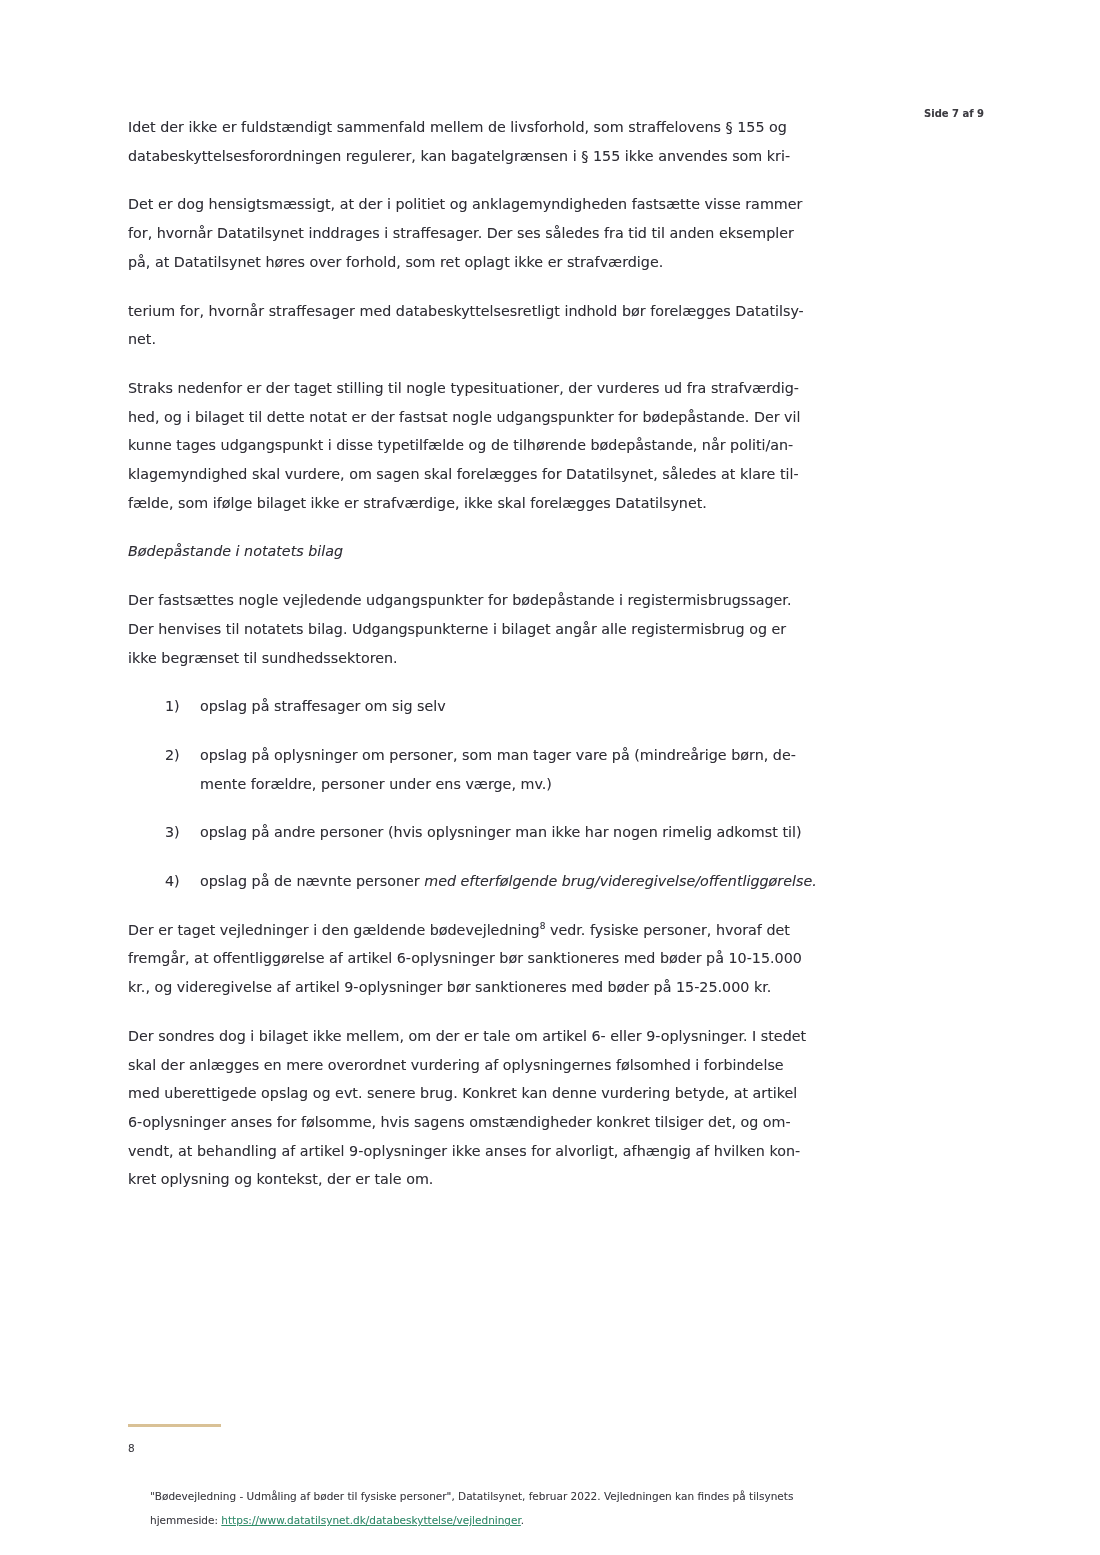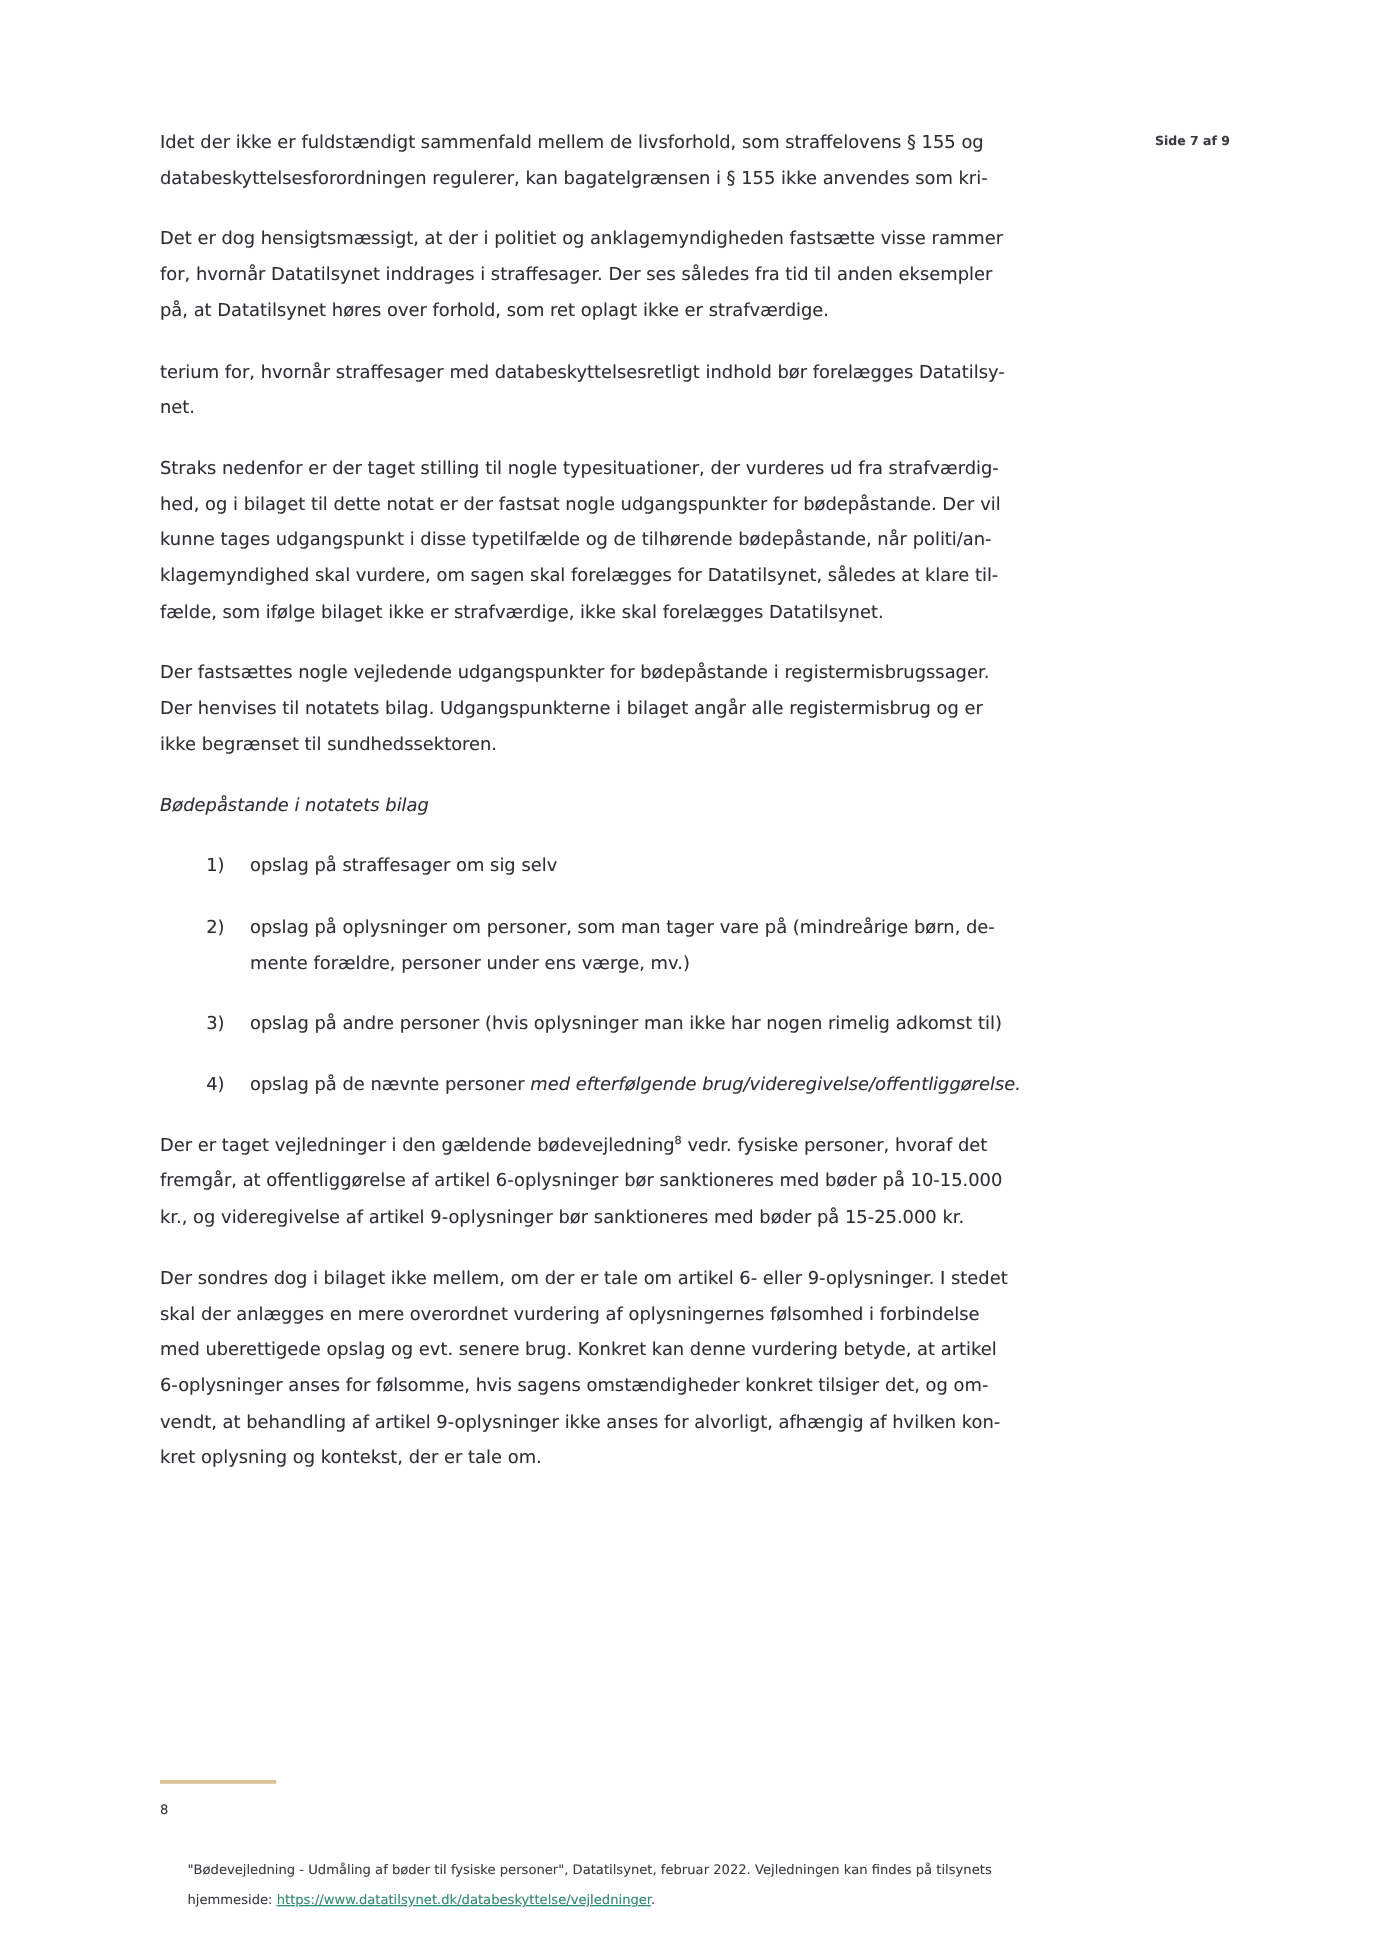--- a/index.html
+++ b/index.html
@@ -24,21 +24,21 @@
   .content {
     position: absolute;
     left: 128px;
     top: 96px;
     width: 800px;
   }
   .block {
     white-space: pre-line;
     font-size: 14.3px;
     line-height: 28.7px;
-    margin: 4px 0 20px 0;
+    margin: 17px 0 20px 0;
     text-shadow: 0 0 0.6px rgba(80,70,110,0.35);
   }
   .block.h { font-style: italic; }
   .block.li { position: relative; padding-left: 72px; }
   .li-num { position: absolute; left: 37px; top: 0; line-height: 28.7px; }
   .i  { font-style: italic; }
   .iu { font-style: italic; text-decoration: underline; }
   sup { font-size: 9px; line-height: 0; vertical-align: super; }
   .footnote {
     position: absolute;
@@ -75,24 +75,24 @@
       <div class="block p"><span>Det er dog hensigtsmæssigt, at der i politiet og anklagemyndigheden fastsætte visse rammer
 for, hvornår Datatilsynet inddrages i straffesager. Der ses således fra tid til anden eksempler
 på, at Datatilsynet høres over forhold, som ret oplagt ikke er strafværdige.</span></div>
       <div class="block p"><span>terium for, hvornår straffesager med databeskyttelsesretligt indhold bør forelægges Datatilsy-
 net.</span></div>
       <div class="block p"><span>Straks nedenfor er der taget stilling til nogle typesituationer, der vurderes ud fra strafværdig-
 hed, og i bilaget til dette notat er der fastsat nogle udgangspunkter for bødepåstande. Der vil
 kunne tages udgangspunkt i disse typetilfælde og de tilhørende bødepåstande, når politi/an-
 klagemyndighed skal vurdere, om sagen skal forelægges for Datatilsynet, således at klare til-
 fælde, som ifølge bilaget ikke er strafværdige, ikke skal forelægges Datatilsynet.</span></div>
+      <div class="block h"><span>Bødepåstande i notatets bilag</span></div>
       <div class="block p"><span>Der fastsættes nogle vejledende udgangspunkter for bødepåstande i registermisbrugssager.
 Der henvises til notatets bilag. Udgangspunkterne i bilaget angår alle registermisbrug og er
 ikke begrænset til sundhedssektoren.</span></div>
-      <div class="block h"><span>Bødepåstande i notatets bilag</span></div>
       <div class="block li"><span class="li-num">1)</span><span><span>opslag på straffesager om sig selv</span></span></div>
       <div class="block li"><span class="li-num">2)</span><span><span>opslag på oplysninger om personer, som man tager vare på (mindreårige børn, de-
 mente forældre, personer under ens værge, mv.)</span></span></div>
       <div class="block li"><span class="li-num">3)</span><span><span>opslag på andre personer (hvis oplysninger man ikke har nogen rimelig adkomst til)</span></span></div>
       <div class="block li"><span class="li-num">4)</span><span><span>opslag på de nævnte personer </span><span class="i">med efterfølgende brug/videregivelse/offentliggørelse.</span></span></div>
       <div class="block p"><span>Der er taget vejledninger i den gældende bødevejledning</span><sup>8</sup><span> vedr. fysiske personer, hvoraf det
 fremgår, at offentliggørelse af artikel 6-oplysninger bør sanktioneres med bøder på 10-15.000
 kr., og videregivelse af artikel 9-oplysninger bør sanktioneres med bøder på 15-25.000 kr.</span></div>
       <div class="block p"><span>Der sondres dog i bilaget ikke mellem, om der er tale om artikel 6- eller 9-oplysninger. I stedet
 skal der anlægges en mere overordnet vurdering af oplysningernes følsomhed i forbindelse

